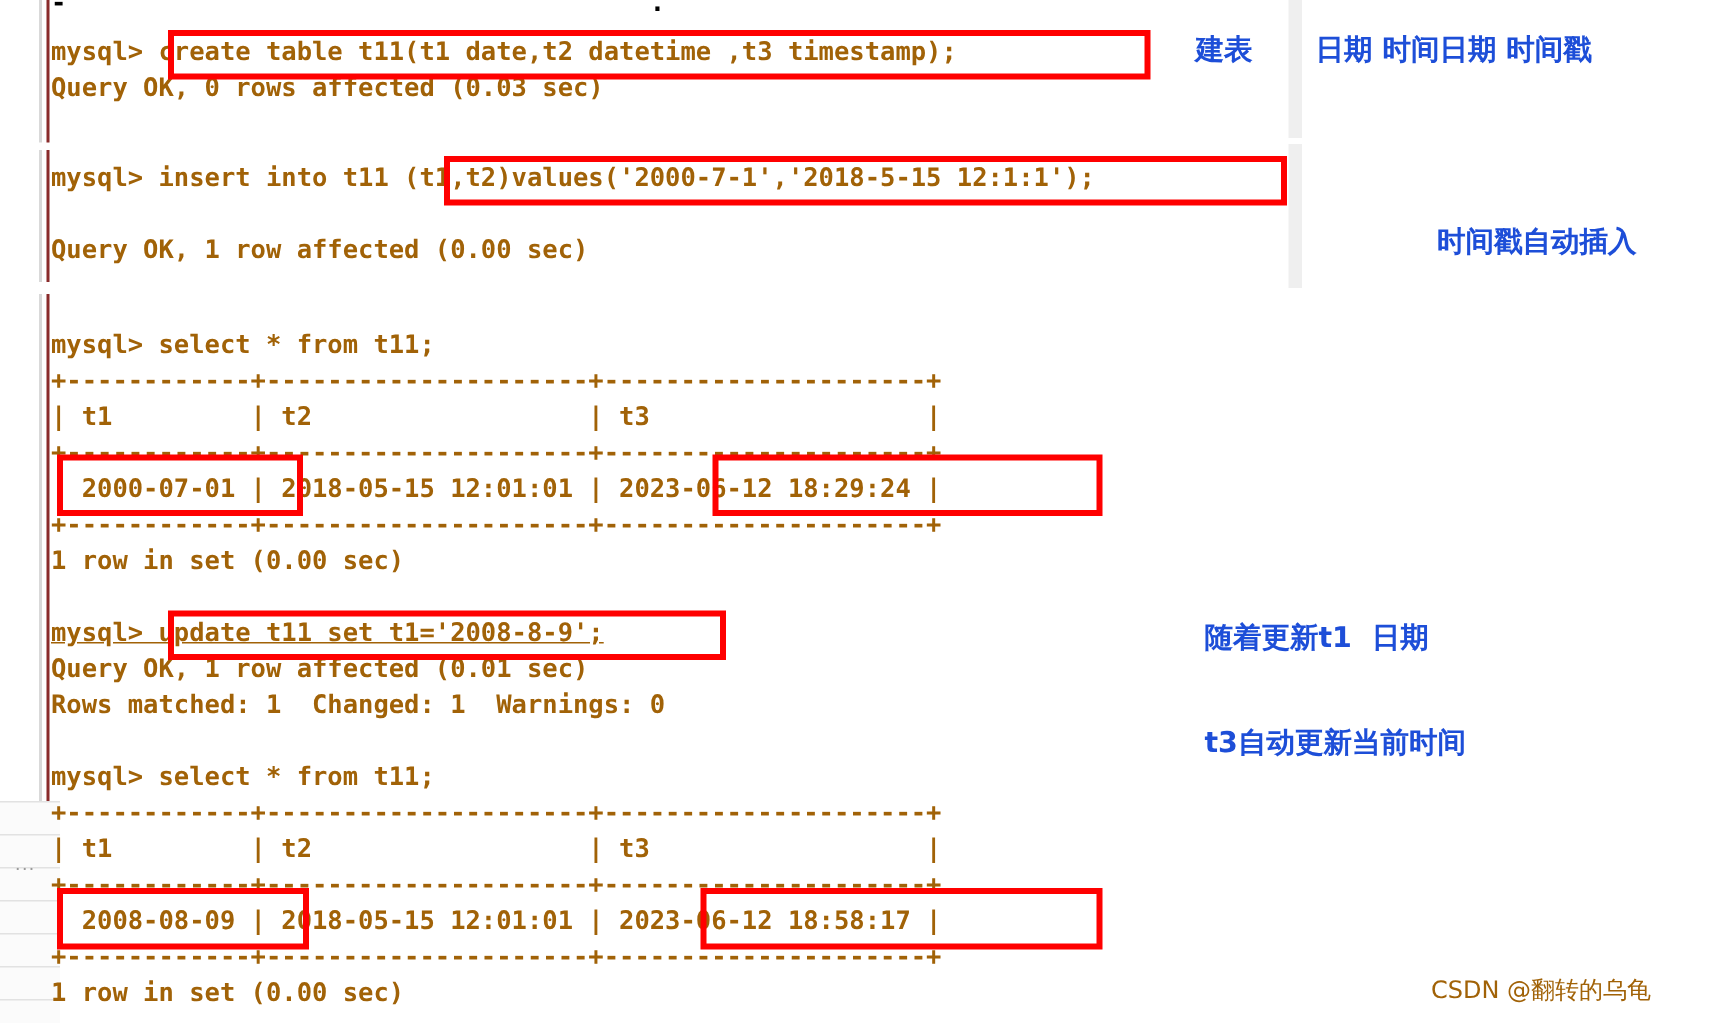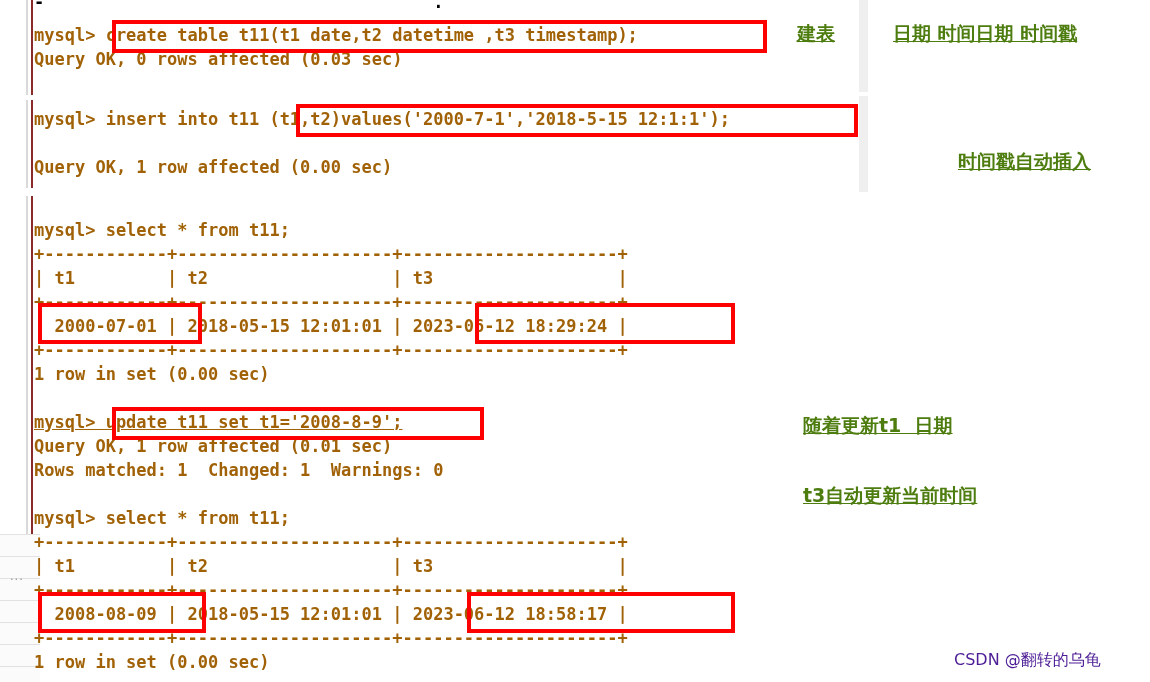--- a/index.html
+++ b/index.html
@@ -81,33 +81,32 @@
   .redbox {
     position: absolute;
     border: 4px solid #ff0000;
     box-sizing: border-box;
     pointer-events: none;
   }
 
   
   .anno {
     position: absolute;
-    color: #4d7c0f;
+    color: #1d4ed8;
     font-family: "DejaVu Sans", "Liberation Sans", sans-serif;
     font-weight: bold;
     font-size: 19px;
     white-space: pre;
     line-height: 30px;
-    text-decoration: underline;
   }
 
   
   .watermark {
     position: absolute;
-    color: #4c1d95;
+    color: #a16207;
     font-family: "DejaVu Sans", "Liberation Sans", sans-serif;
     font-size: 16px;
     white-space: pre;
   }
 </style>
 </head>
 <body>
 
 <div id="screen">
 
@@ -166,21 +165,21 @@
 
   <div class="redbox" style="left:38px; top:303px; width:164px; height:41px;"></div>
   <div class="redbox" style="left:475px; top:303px; width:260px; height:41px;"></div>
 
   <div class="redbox" style="left:112px; top:407px; width:372px; height:33px;"></div>
 
   <div class="redbox" style="left:38px; top:592px; width:168px; height:41px;"></div>
   <div class="redbox" style="left:467px; top:592px; width:268px; height:41px;"></div>
 
   <div class="anno" style="left:797px; top:18px;">建表</div>
-  <div class="anno" style="left:877px; top:18px;margin-left:16px;">日期 时间日期 时间戳</div>
+  <div class="anno" style="left:877px; top:18px;">日期 时间日期 时间戳</div>
 
   <div class="anno" style="left:910px; top:146px;padding-left:48px;">时间戳自动插入</div>
 
   <div class="anno" style="left:803px; top:410px;">随着更新t1  日期</div>
   <div class="anno" style="left:803px; top:480px;">t3自动更新当前时间</div>
 
   <div class="watermark" style="left:954px; top:650px;">CSDN @翻转的乌龟</div>
 
 </div>
 

